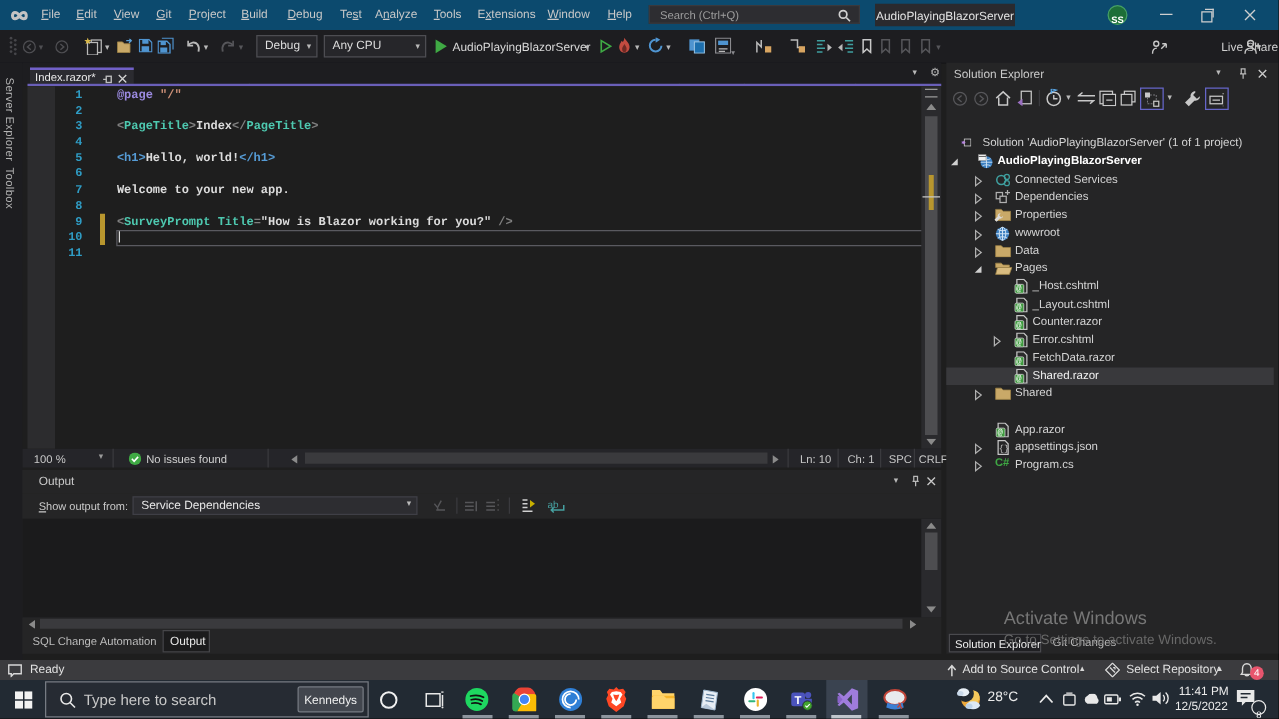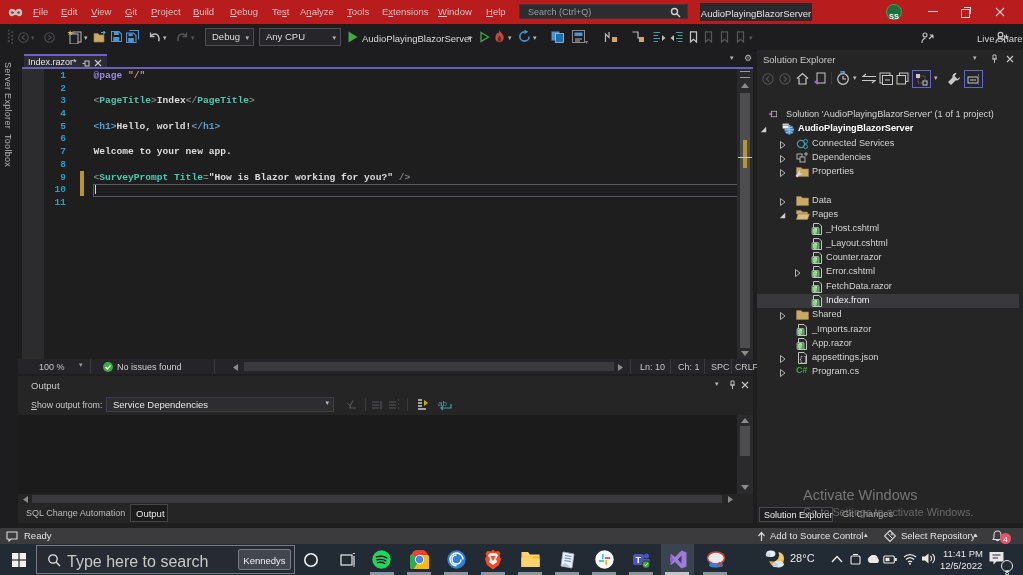--- a/index.html
+++ b/index.html
@@ -1,20 +1,20 @@
 <!DOCTYPE html>
 <html><head>
 <meta charset="utf-8">
 <style>
   html,body{margin:0;padding:0;background:#000;}
   #screen{position:relative;width:1023px;height:575px;background:#1e1e1e;overflow:hidden;
     font-family:"Liberation Sans",sans-serif;color:#c5c5c5;}
   .a{position:absolute;}
   
-  #titlebar{left:0;top:0;width:1023px;height:24px;background:#b91c1c;}
+  #titlebar{left:0;top:0;width:1023px;height:24px;background:#0c4a6e;}
   .menu{top:6px;font-size:9.5px;color:#c8c8c8;white-space:nowrap;}
   .menu u{text-decoration:underline;}
   
   #toolbar{left:0;top:24px;width:1023px;height:26px;background:#1d1d20;border-bottom:1px solid #161618;}
   .tsep{top:30px;width:1px;height:14px;background:#3f3f44;}
   .combo{top:28px;height:18px;background:#26262a;border:1px solid #4d4d52;box-sizing:border-box;
     font-size:9.5px;color:#dedede;line-height:16px;padding-left:6px;}
   .combo .car{position:absolute;right:4px;top:0px;color:#b9b9b9;font-size:7px;}
   
   #sidebar{left:0;top:50px;width:18px;height:478px;background:#1d1d20;}
@@ -289,21 +289,21 @@
     <div class="a" style="left:3px;top:24px;width:10px;height:255px;background:#4d4d50;"></div>
     <div class="a" style="left:6px;top:71px;width:4px;height:28px;background:#b8962e;"></div>
     <div class="a" style="left:1px;top:88px;width:14px;height:1px;background:#c8c8c8;"></div>
     <svg class="a" style="left:4px;top:282px" width="8" height="6">
           <path d="M0 0 L4 5 L8 0 Z" fill="#8a8a8a"></path>
         </svg>
   </div>
 </div>
 
 <div class="a" id="edstatus">
-  <span class="a" style="left:9px;top:3px;margin-left:12px;">100 %</span>
+  <span class="a" style="left:9px;top:3px;">100 %</span>
   <span class="a" style="left:61px;top:2px;color:#9a9a9a;font-size:7px;">▾</span>
   <div class="a" style="left:72px;top:0;width:1px;height:15px;background:#3a3a3e;"></div>
   <svg class="a" style="left:85px;top:3px" width="10" height="10" viewBox="0 0 10 10">
     <circle cx="5" cy="5" r="5" fill="#3fa944"></circle>
     <path d="M2.5 5 L4.3 7 L7.5 3.5" fill="none" stroke="#fff" stroke-width="1.3"></path>
   </svg>
   <span class="a" style="left:99px;top:3px;color:#d0d0d0;">No issues found</span>
 
   <div class="a" style="left:196px;top:0;width:1px;height:15px;background:#3a3a3e;"></div>
   <svg class="a" style="left:215px;top:5px" width="5" height="7">
@@ -535,20 +535,29 @@
           <use href="#i-exp"></use>
         </svg>
     <svg class="a" style="left:39px;top:1px" width="13" height="11">
           <use href="#i-folder"></use>
         </svg>
     <svg class="a" style="left:38px;top:5px" width="8" height="8" viewBox="0 0 14 14">
       <path d="M9 1 C7 1, 5 3, 5.5 5.5 L1 10 L4 13 L8.5 8.5 C11 9, 13 7, 13 5 L10.5 7 L7.5 4 L9.5 1.5 Z" fill="#dcdcdc"></path>
     </svg>
     <span class="a" style="left:55px;top:1px;">Properties</span>
   </div>
+  <div class="row" style="top:129.5px;">
+    <svg class="a" style="left:22px;top:3px" width="8" height="10">
+          <use href="#i-exp"></use>
+        </svg>
+    <svg class="a" style="left:39px;top:1px" width="12" height="12">
+          <use href="#i-globe"></use>
+        </svg>
+    <span class="a" style="left:55px;top:1px;">wwwroot</span>
+  </div>
   <div class="row" style="top:158.1px;">
     <svg class="a" style="left:21px;top:3px" width="9" height="9">
           <use href="#i-expo"></use>
         </svg>
     <svg class="a" style="left:39px;top:1px" width="14" height="11">
           <use href="#i-folderop"></use>
         </svg>
     <span class="a" style="left:55px;top:1px;">Pages</span>
   </div>
   <div class="row" style="top:143.8px;">
@@ -590,36 +599,30 @@
         </svg>
     <svg class="a" style="left:54px;top:1px" width="12" height="12">
           <use href="#i-razor"></use>
         </svg>
     <span class="a" style="left:69px;top:1px;">Error.cshtml</span>
   </div>
   <div class="row" style="top:243.9px;background:#39393c;width:262px;">
     <svg class="a" style="left:54px;top:1px" width="12" height="12">
           <use href="#i-razor"></use>
         </svg>
-    <span class="a" style="left:69px;top:1px;color:#f0f0f0;">Index.from</span>
+    <span class="a" style="left:69px;top:1px;color:#f0f0f0;">Shared.razor</span>
   </div>
   <div class="row" style="top:258.2px;">
     <svg class="a" style="left:22px;top:3px" width="8" height="10">
           <use href="#i-exp"></use>
         </svg>
     <svg class="a" style="left:39px;top:1px" width="13" height="11">
           <use href="#i-folder"></use>
         </svg>
     <span class="a" style="left:55px;top:1px;">Shared</span>
-  </div>
-  <div class="row" style="top:272.5px;">
-    <svg class="a" style="left:39px;top:1px" width="12" height="12">
-          <use href="#i-razor"></use>
-        </svg>
-    <span class="a" style="left:55px;top:1px;">_Imports.razor</span>
   </div>
   <div class="row" style="top:286.8px;">
     <svg class="a" style="left:39px;top:1px" width="12" height="12">
           <use href="#i-razor"></use>
         </svg>
     <span class="a" style="left:55px;top:1px;">App.razor</span>
   </div>
   <div class="row" style="top:301.1px;">
     <svg class="a" style="left:22px;top:3px" width="8" height="10">
           <use href="#i-exp"></use>
@@ -680,21 +683,21 @@
     <rect x="7.6" y="0" width="6.4" height="6.4" fill="#f2f2f2"></rect>
     <rect x="0" y="7.6" width="6.4" height="6.4" fill="#f2f2f2"></rect>
     <rect x="7.6" y="7.6" width="6.4" height="6.4" fill="#f2f2f2"></rect>
   </svg>
 
   <div class="a" style="left:36px;top:1px;width:259px;height:29px;background:#262b33;border:1px solid #767b83;box-sizing:border-box;">
     <svg class="a" style="left:10px;top:7px" width="14" height="14" viewBox="0 0 14 14">
       <circle cx="6" cy="6" r="4.2" fill="none" stroke="#e8e8e8" stroke-width="1.3"></circle>
       <line x1="9" y1="9" x2="13" y2="13" stroke="#e8e8e8" stroke-width="1.3"></line>
     </svg>
-    <span class="a" style="left:30px;top:7px;font-size:16px;color:#c8c8c8;">Type here to search</span>
+    <span class="a" style="left:30px;top:7px;font-size:12px;color:#c8c8c8;">Type here to search</span>
     <div class="a" style="left:201px;top:3px;width:53px;height:21px;background:#42464e;border:1px solid #767b83;border-radius:2px;box-sizing:border-box;text-align:center;">
       <span style="font-size:9.5px;color:#f0f0f0;line-height:19px;">Kennedys</span>
     </div>
   </div>
 
   <svg class="a" style="left:303px;top:8px" width="16" height="16" viewBox="0 0 16 16">
     <circle cx="8" cy="8" r="6.2" fill="none" stroke="#f0f0f0" stroke-width="1.6"></circle>
   </svg>
 
   <svg class="a" style="left:340px;top:9px" width="16" height="14" viewBox="0 0 16 14">

